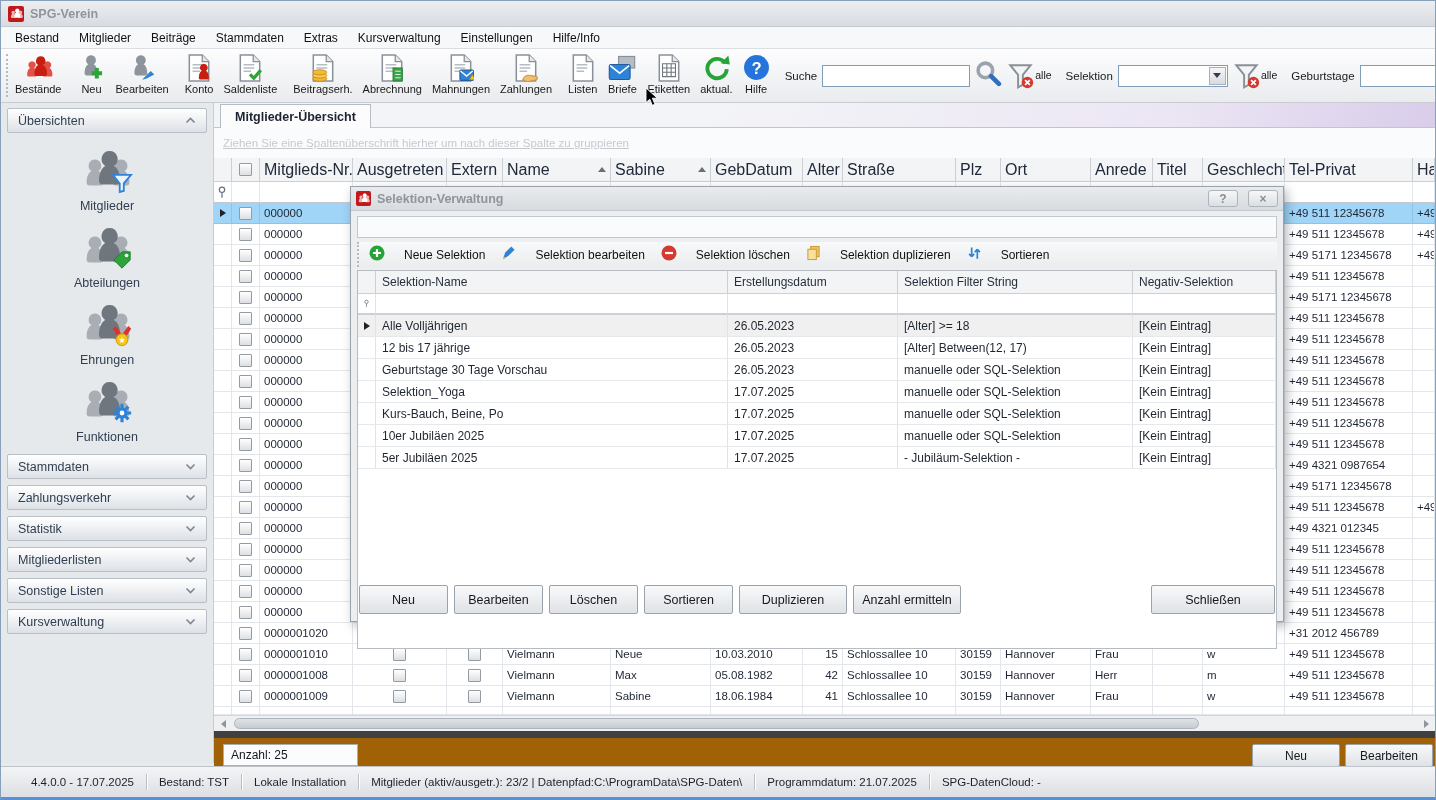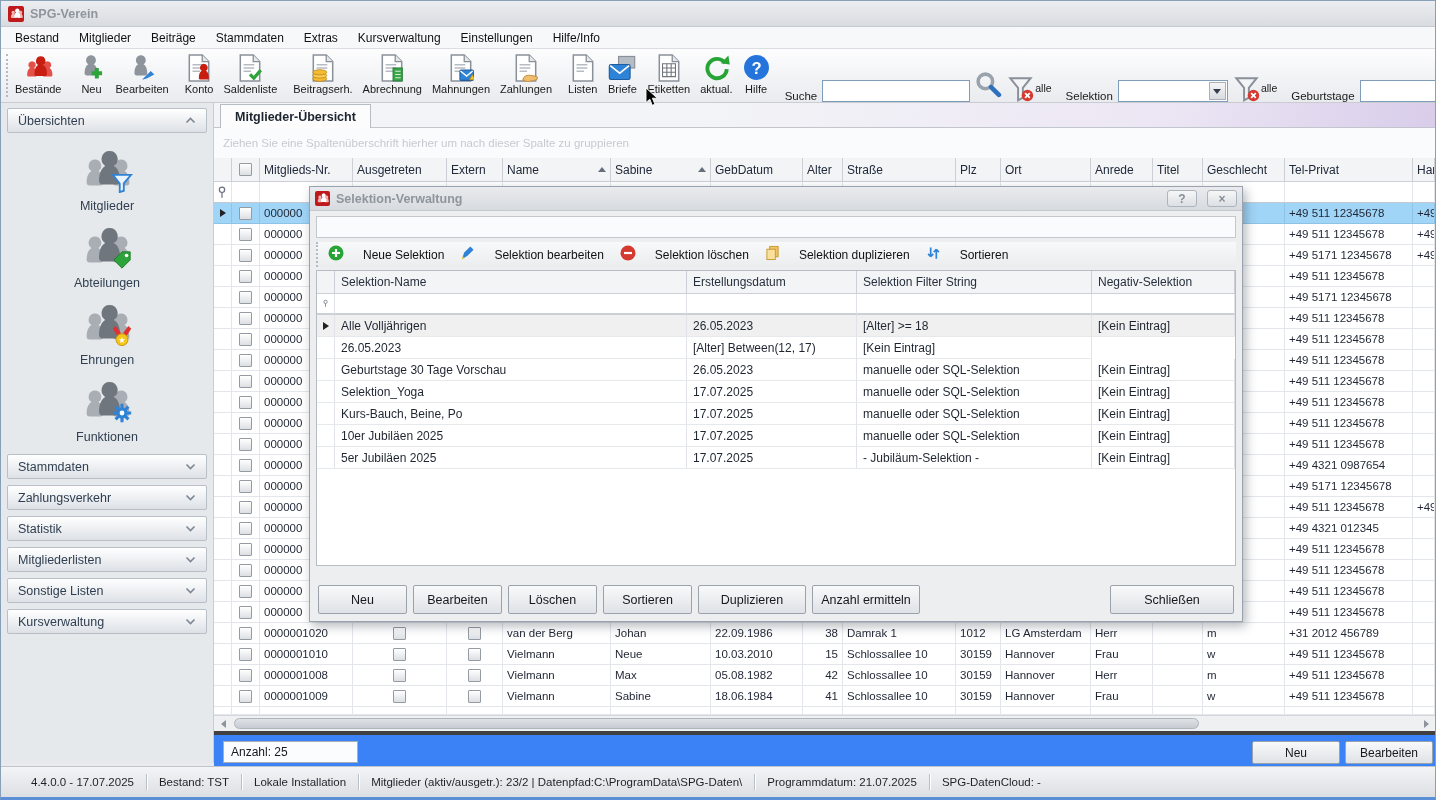--- a/index.html
+++ b/index.html
@@ -20,21 +20,21 @@
 
   
   .toolbar { height:54px; background:linear-gradient(#fdfdfe,#e9ebee); border-bottom:1px solid #c9cdd2;
              display:flex; align-items:stretch; padding-left:3px; }
   .grip { width:5px; margin:5px 2px; border-left:2px dotted #b3bac1; }
   .tbtn { display:flex; flex-direction:column; align-items:center; justify-content:flex-start;
           padding:3px 5px 1px; cursor:default; }
   .tbtn .ticon { height:31px; display:flex; align-items:center; justify-content:center; }
   .tbtn .tlabel { font-size:11px; color:#1a1a1a; white-space:nowrap; }
   .tsep { width:1px; background:#c6cad0; margin:5px 3px; }
-  .tsearch { display:flex; align-items:flex-end; gap:5px; padding:0 4px; }
+  .tsearch { display:flex; align-items:center; gap:5px; padding:0 4px; }
   .tlabel-inline { font-size:11.5px; color:#1a1a1a; }
   .tinput { width:148px; height:22px; border:1px solid #7f9db9; background:#fff; font-size:12px; padding:0 4px;
             font-family:"Liberation Sans",sans-serif; }
   .combo { width:110px; height:22px; background:#fff; border:1px solid #7f9db9; position:relative; }
   .combo .dd { position:absolute; right:1px; top:1px; bottom:1px; width:17px;
                background:linear-gradient(#f5f6f7,#d8dbe0); border:1px solid #aab0b8; display:flex;
                align-items:center; justify-content:center; }
   .combo .dd i { width:0; height:0; border-left:4px solid transparent; border-right:4px solid transparent;
                  border-top:5px solid #333e4a; }
   .funnelw { display:flex; align-items:center; line-height:1; }
@@ -54,29 +54,29 @@
   .badge { position:absolute; right:2px; bottom:0; }
 
   
   .tabstrip { position:absolute; left:213px; top:102px; right:0; height:25px;
               background:linear-gradient(100deg,#f3f4f7 40%,#ece6f4 78%,#d9cdea 100%);
               border-bottom:1px solid #c2c6cc; }
   .tab { position:absolute; left:6px; top:1px; height:24px; background:#fcfcfd; border:1px solid #b6bcc4;
          border-bottom:none; padding:0 14px; font-size:12.5px; font-weight:bold; color:#1c2430;
          display:flex; align-items:center; }
   .grouphint { position:absolute; left:213px; top:127px; right:0; height:30px; background:#fafbfc;
-               color:#c6cacf; font-size:11.5px; display:flex; align-items:center; padding-left:9px; }
+               color:#c6cacf; font-size:11.5px; display:flex; align-items:center; padding-left:9px;text-decoration:underline; }
 
   
   .grid { position:absolute; left:213px; top:157px; right:0; height:557px; background:#fff; overflow:hidden; }
   .grow { display:grid; grid-template-columns:18px 28px 93px 94px 56px 108px 100px 92px 40px 113px 45px 90px 62px 50px 82px 128px 1fr; }
   .gc { border-right:1px solid #e3e6ea; border-bottom:1px solid #e3e6ea; padding:0 4px; display:flex;
         align-items:center; overflow:hidden; white-space:nowrap; font-size:11.5px; color:#1f2533; height:21px; }
   .ghead .gc { background:#f3f4f6; border-right:1px solid #ccd0d6; border-bottom:1px solid #ccd0d6;
-               color:#202a3a; height:24px; font-size:12px; }
+               color:#202a3a; height:24px; font-size:16px; }
   .gfilter .gc { border-bottom:1px solid #c4c8ce; background:#fff; }
   .num { justify-content:flex-end; }
   .sortarrow { margin-left:auto; width:0; height:0; border-left:4px solid transparent; border-right:4px solid transparent;
                border-bottom:5px solid #66707c; }
   .cbx { width:13px; height:13px; border:1px solid #949ba3; background:linear-gradient(#ffffff,#dcdfe3);
          margin:0 auto; border-radius:1px; }
   .sel .gc { background:#a0d5f7; border-right:1px solid #8ec3e6; border-bottom:1px solid #8ec3e6; }
   .rowind { width:0; height:0; border-top:4px solid transparent; border-bottom:4px solid transparent;
             border-left:6px solid #222; margin:0 auto; }
   .partialrow { height:8px !important; border-bottom:none; }
@@ -85,21 +85,21 @@
   
   .hscroll { position:absolute; left:213px; right:0; top:714px; height:16px; background:#eef0f2; border-top:1px solid #d3d6da; }
   .harrow { position:absolute; top:2px; width:14px; height:12px; display:flex; align-items:center; justify-content:center; }
   .harrow i { width:0; height:0; border-top:4px solid transparent; border-bottom:4px solid transparent; }
   .hleft { left:2px; } .hleft i { border-right:5px solid #8d949c; }
   .hright { right:2px; } .hright i { border-left:5px solid #8d949c; }
   .hthumb { position:absolute; left:20px; top:2px; width:965px; height:11px; background:linear-gradient(#dfe2e6,#c8ccd2);
             border:1px solid #aeb4bb; border-radius:7px; }
 
   
-  .bottompanel { position:absolute; left:213px; right:0; top:730px; height:36px; background:#3b82f6; border-top:4px solid #404040; }
+  .bottompanel { position:absolute; left:213px; right:0; top:730px; height:36px; background:#a16207; border-top:7px solid #404040; }
   .anzahlbox { position:absolute; left:9px; top:6px; width:135px; height:22px; background:#fbfcfd;
                border:1px solid #a8aeb6; font-size:12px; color:#15181d; display:flex; align-items:center; padding-left:7px; }
   .btn { height:23px; border:1px solid #9aa2ac; border-radius:2px; background:linear-gradient(#f8f9fa,#dfe2e6);
          font-size:12px; color:#15181d; display:flex; align-items:center; justify-content:center; cursor:default;
          font-family:"Liberation Sans",sans-serif; }
   .fbtns { position:absolute; right:2px; top:6px; display:flex; gap:5px; }
   .fbtns .btn { width:88px; }
   .statusbar { position:absolute; left:0; right:0; bottom:0; height:31px; background:linear-gradient(#f3f4f6,#dcdfe3);
                border-top:1px solid #bfc4ca; display:flex; align-items:center; padding:0 30px; font-size:11.5px; color:#1d2127; }
   .ssep { width:1px; height:16px; background:#b9bfc6; margin:0 12px; box-shadow:1px 0 0 #fff; }
@@ -110,34 +110,34 @@
   .dtitle { height:24px; background:linear-gradient(#e9ebee,#d7dbdf); border-bottom:1px solid #c4c9ce;
             display:flex; align-items:center; gap:6px; padding:0 5px; }
   .dtitletext { color:#8f959d; font-weight:bold; font-size:12.5px; flex:1; }
   .dwbtn { width:30px; height:17px; border:1px solid #aeb4bb; border-radius:3px;
            background:linear-gradient(#f6f7f8,#dcdfe3); color:#868d96; font-weight:bold; font-size:12px;
            display:flex; align-items:center; justify-content:center; margin-left:4px; cursor:default; }
   .dpanel { margin:5px 6px 0; height:22px; background:#fafbfc; border:1px solid #c3c8cd; }
   .dtoolbar { margin:4px 6px 0; height:25px; background:linear-gradient(#f8f9fa,#eaecee);
               display:flex; align-items:center; gap:16px; padding-left:10px; border-left:2px dotted #b3bac1; }
   .dtool { display:flex; align-items:center; gap:19px; font-size:12px; color:#111; cursor:default; }
-  .dtable { margin:3px 6px 0; background:#fff; border:1px solid #b6bcc1; height:296px; overflow:hidden; }
+  .dtable { margin:3px 6px 0; background:#fff; border:1px solid #b6bcc1; height:379px; overflow:hidden; }
   .drow { display:grid; grid-template-columns:18px 352px 170px 235px 1fr; }
   .dc { border-right:1px solid #e0e3e7; border-bottom:1px solid #e6e9ec; padding:0 6px; height:22px;
         display:flex; align-items:center; font-size:12px; color:#1f2530; white-space:nowrap; overflow:hidden; }
   .dhead .dc { background:#f3f4f6; border-right:1px solid #ccd0d6; border-bottom:1px solid #ccd0d6; color:#262f3d; height:23px; }
   .dfilter .dc { border-bottom:2px solid #ccd0d6; height:21px; }
   .dselected .dc { background:#f0f0f0; }
   .dbtns { position:absolute; left:8px; right:8px; bottom:7px; display:flex; gap:6px; }
   .dbtn { width:89px; height:29px; font-size:12.5px; }
   .dbtn.wide { width:108px; }
   .dclose { margin-left:auto; width:124px; }
 
   .cursor { position:absolute; left:644px; top:86px; z-index:60; }
-  .dialog { z-index:40; }
+  .dialog { z-index:40;margin-left:41px; }
 </style>
 </head>
 <body>
 
 <div class="window">
 
   <div class="titlebar">
     <div class="appicon">
       <svg width="14" height="14" viewBox="0 0 24 21">
           <g id="ticn">
@@ -1200,20 +1200,21 @@
           <div class="dc">
             <div class="rowind"></div>
           </div>
           <div class="dc">Alle Volljährigen</div>
           <div class="dc">26.05.2023</div>
           <div class="dc">[Alter] &gt;= 18</div>
           <div class="dc">[Kein Eintrag]</div>
         </div>
         <div class="drow">
           <div class="dc"></div>
+          <div class="dc">12 bis 17 jährige</div>
           <div class="dc">26.05.2023</div>
           <div class="dc">[Alter] Between(12, 17)</div>
           <div class="dc">[Kein Eintrag]</div>
         </div>
         <div class="drow">
           <div class="dc"></div>
           <div class="dc">Geburtstage 30 Tage Vorschau</div>
           <div class="dc">26.05.2023</div>
           <div class="dc">manuelle oder SQL-Selektion</div>
           <div class="dc">[Kein Eintrag]</div>

